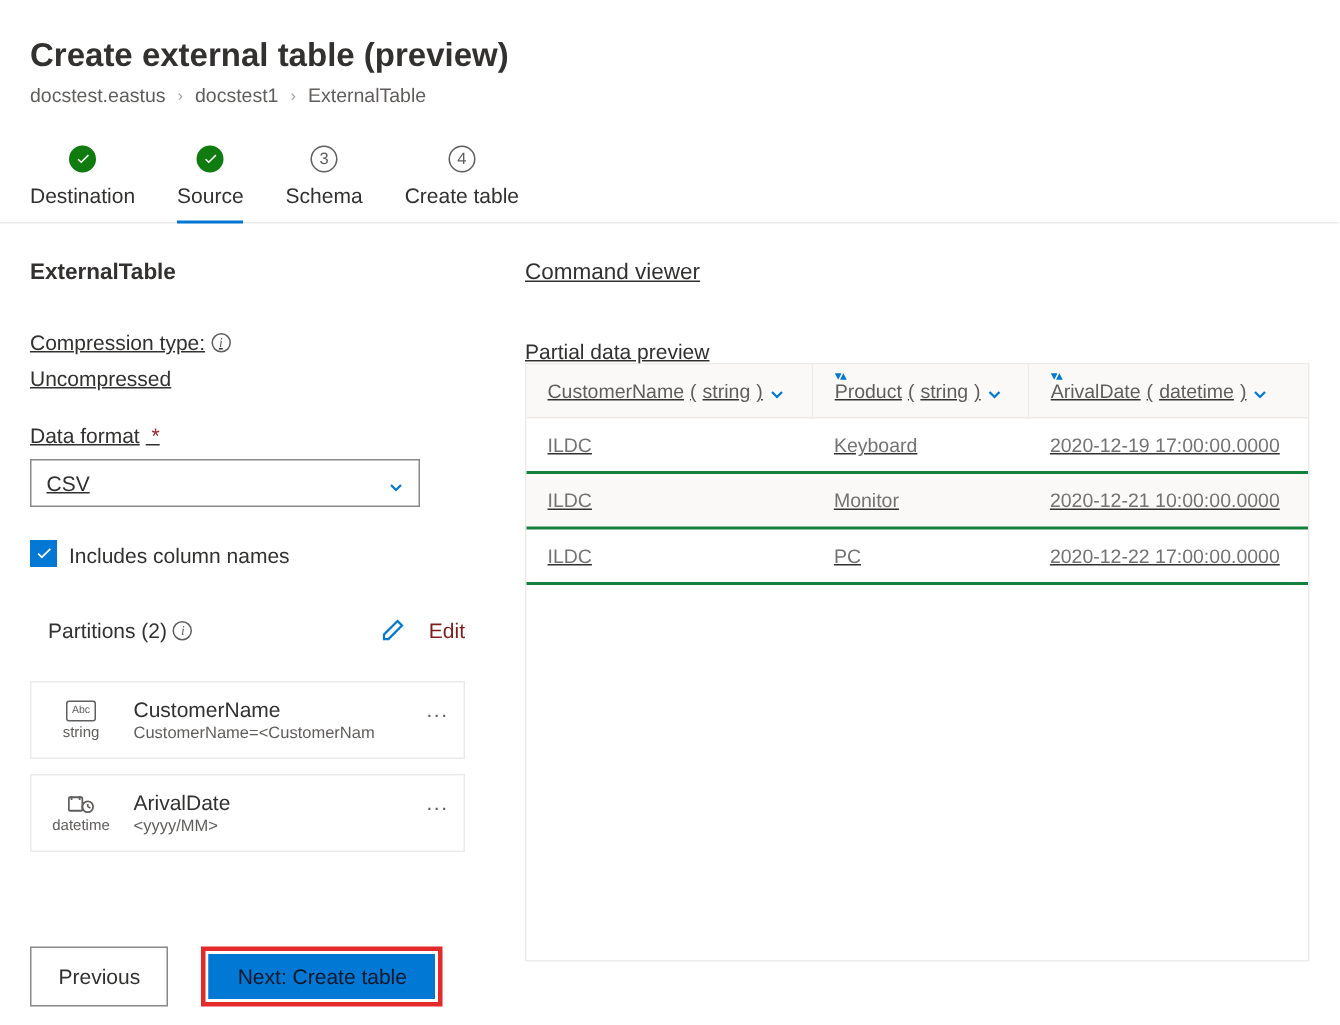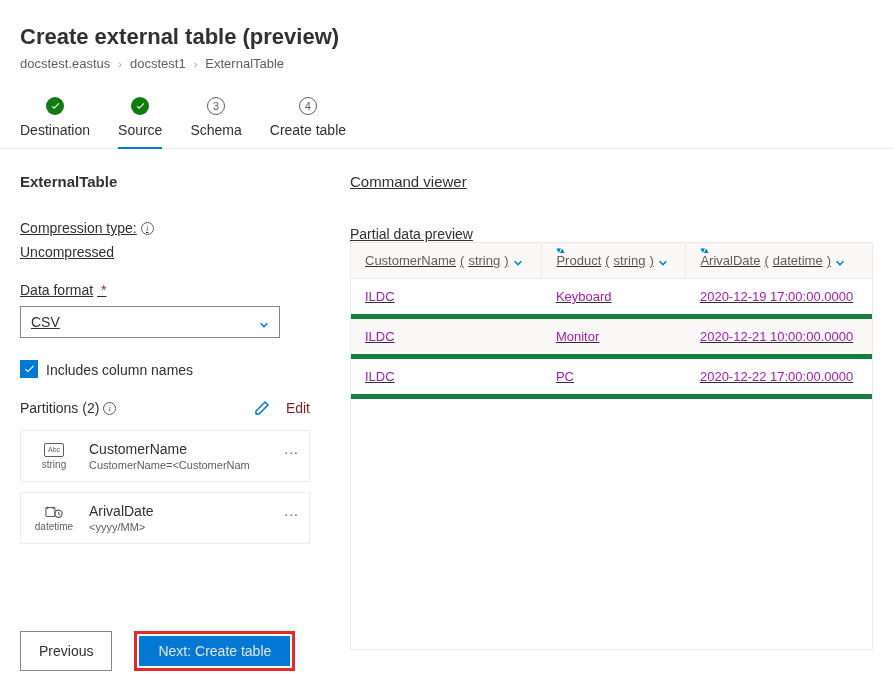--- a/index.html
+++ b/index.html
@@ -49,26 +49,26 @@
     .part-more { position: absolute; right: 10px; top: 10px; color: #605e5c; font-size: 14px; cursor: pointer; letter-spacing: 1px; }
     .preview-label { font-size: 14px; margin-bottom: 0; margin-top: 36px; }
     .table-container { border: 1px solid #edebe9; }
     .table { width: 100%; border-collapse: collapse; }
     .table th { text-align: left; font-weight: 400; font-size: 13px; color: #605e5c; background: #faf9f8; padding: 10px 14px; border-bottom: 1px solid #edebe9; border-right: 1px solid #edebe9; position: relative; }
     .table th:last-child { border-right: none; }
     .th-inner { display: flex; align-items: center; gap: 4px; }
     .sort-ind { position: absolute; top: 2px; left: 14px; color: #0078d4; font-size: 9px; letter-spacing: -1px; }
     .chev-down { width: 10px; height: 10px; }
     .chev-down svg { stroke: #0078d4; fill: none; stroke-width: 1.8; }
-    .table td { padding: 10px 14px; font-size: 13px; color: #a21caf; border-bottom: 5px solid #15803d; }
+    .table td { padding: 10px 14px; font-size: 13px; color: #737373; border-bottom: 2px solid #15803d; }
     .table tbody tr:nth-child(2) { background: #faf9f8; }
     .footer { position: absolute; bottom: 12px; left: 20px; display: flex; gap: 22px; }
     .btn { padding: 6px 18px; font-size: 14px; cursor: pointer; border: 1px solid #8a8886; background: #fff; color: #323130; }
     .btn-primary-wrap { border: 3px solid #e3292a; padding: 2px; }
-    .btn-primary { background: #0078d4; color: #e5e5e5; border: 1px solid #0078d4; padding: 6px 18px; font-size: 14px; cursor: pointer; }
+    .btn-primary { background: #0078d4; color: #0f172a; border: 1px solid #0078d4; padding: 6px 18px; font-size: 14px; cursor: pointer; }
     .empty-preview { height: 250px; }
   </style>
 </head>
 <body>
 
 <div class="header">
   <div class="page-title">Create external table (preview)</div>
   <div class="breadcrumb">
     <span>docstest.eastus</span>
     <span class="chev">›</span>
@@ -133,21 +133,21 @@
     <div class="checkbox-row">
       <span class="checkbox">
         <svg viewBox="0 0 16 16">
             <path d="M13.5 4L6 11.5 2.5 8l1-1L6 9.5 12.5 3z"></path>
           </svg>
       </span>
       <span>Includes column names</span>
     </div>
 
     <div class="partitions-header">
-      <div class="field-label" style="margin:0">
+      <div class="field-label" style="margin:12px">
         <span>Partitions (2)</span>
         <span class="info-icon">i</span>
       </div>
       <div class="edit-link">
         <svg viewBox="0 0 16 16">
             <path d="M11 2l3 3-9 9H2v-3z"></path>
           </svg>
         <span>Edit</span>
       </div>
     </div>

